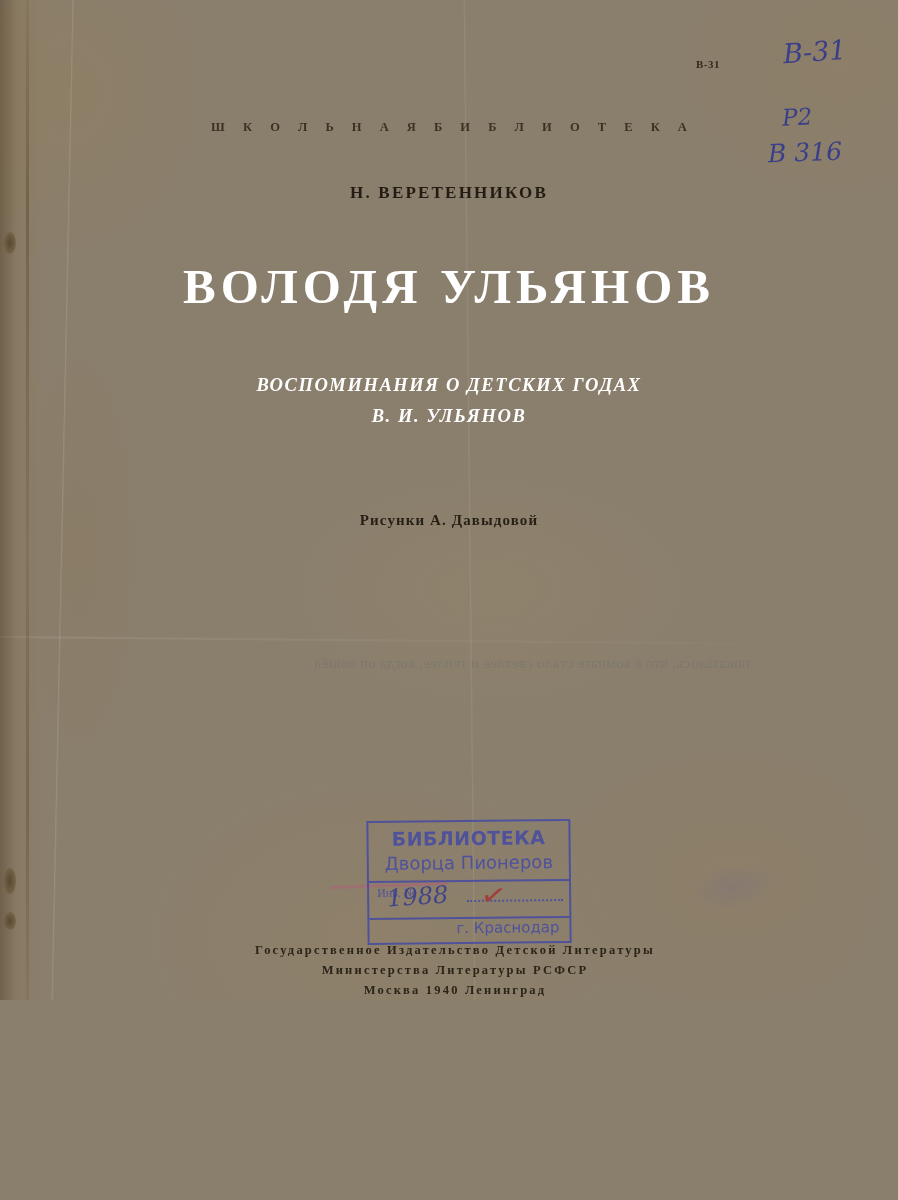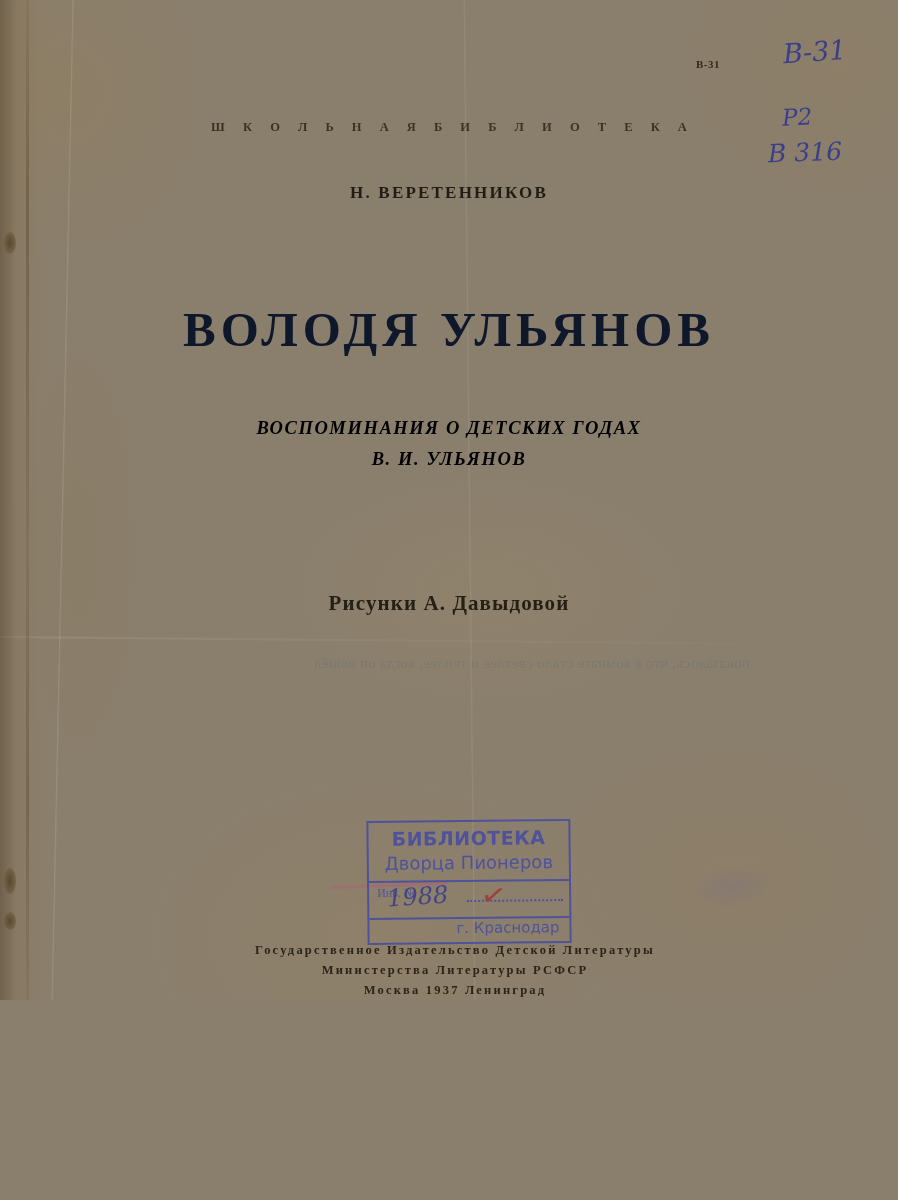--- a/index.html
+++ b/index.html
@@ -89,38 +89,38 @@
     text-indent: 7.5px;
   }
   .author {
     margin-top: 48px;
     font-size: 17px;
     font-weight: bold;
     letter-spacing: 2.2px;
     color: #221c12;
   }
   .title {
-    margin-top: 98px;
+    margin-top: 55px;
     font-size: 49px;
     font-weight: bold;
     letter-spacing: 5px;
-    color: #0f172a;
+    color: #ffffff;
   }
   .subtitle {
     margin-top: 56px;
     font-size: 18.5px;
     font-weight: bold;
     font-style: italic;
     letter-spacing: 1.6px;
     line-height: 1.55;
-    color: #000000;
+    color: #ffffff;
   }
   .illus {
-    margin-top: 118px;
-    font-size: 21px;
+    margin-top: 82px;
+    font-size: 15px;
     font-weight: bold;
     letter-spacing: 1.1px;
     color: #261f15;
   }
 
   
   .ghost {
     position: absolute;
     left: 150px;
     top: 648px;
@@ -271,21 +271,21 @@
     <div class="author">Н. ВЕРЕТЕННИКОВ</div>
     <div class="title">ВОЛОДЯ УЛЬЯНОВ</div>
     <div class="subtitle">ВОСПОМИНАНИЯ О ДЕТСКИХ ГОДАХ</div>
     <div class="subtitle" style="margin-top:2px">В. И. УЛЬЯНОВ</div>
     <div class="illus">Рисунки А. Давыдовой</div>
   </div>
 
   <div class="imprint">
     <div>Государственное Издательство Детской Литературы</div>
     <div>Министерства Литературы РСФСР</div>
-    <div>Москва 1937 Ленинград</div>
+    <div>Москва 1940 Ленинград</div>
   </div>
 
   <div class="hand hw1">В-31</div>
   <div class="hand hw2">Р2</div>
   <div class="hand hw3">В 316</div>
 
   <div class="pen-mark"></div>
 
   <div class="stamp">
     <div class="stamp-t1">БИБЛИОТЕКА</div>

